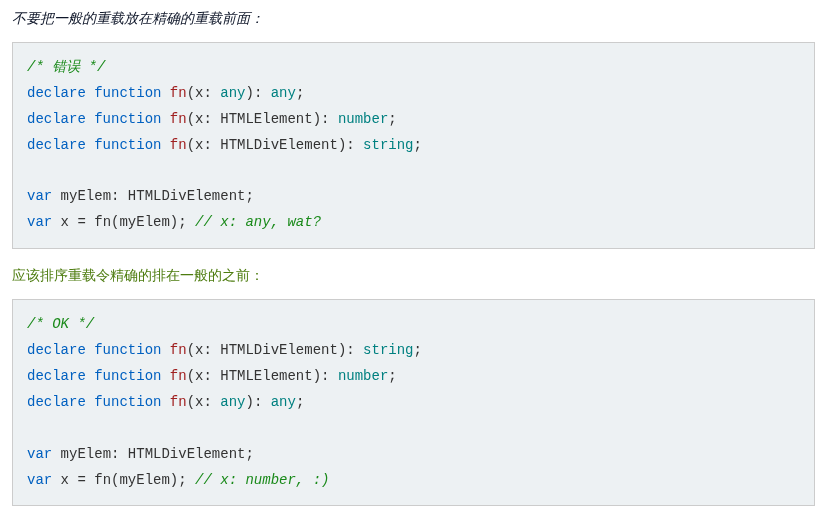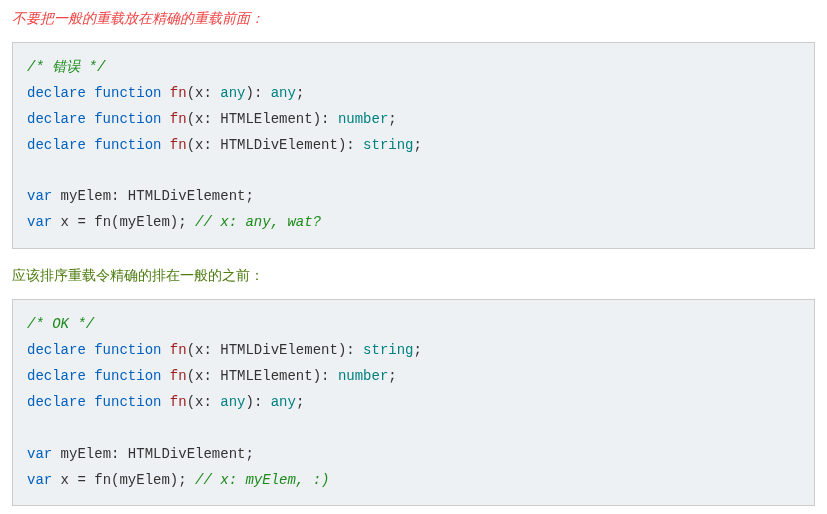--- a/index.html
+++ b/index.html
@@ -6,21 +6,21 @@
     body {
       font-family: -apple-system, BlinkMacSystemFont, "Segoe UI", Helvetica, Arial, sans-serif;
       background: #fff;
       padding: 10px 12px;
       font-size: 14px;
       color: #333;
     }
     .intro {
       font-style: italic;
       margin-bottom: 14px;
-      color: #ef4444;
+      color: #0f172a;
     }
     .normal-text {
       margin: 18px 0 14px 0;
       color: #4d7c0f;
     }
     .code-block {
       background: #edf1f3;
       border: 1px solid #ccc;
       padding: 12px 14px;
       font-family: "SFMono-Regular", Consolas, "Liberation Mono", Menlo, monospace;
@@ -50,13 +50,13 @@
 <span class="kw">var</span><span class="id"> x = fn(myElem); </span><span class="cm">// x: any, wat?</span></div>
 
 <p class="normal-text">应该排序重载令精确的排在一般的之前：</p>
 
 <div class="code-block"><span class="cm">/* OK */</span>
 <span class="kw">declare</span> <span class="kw">function</span> <span class="fn">fn</span><span class="op">(x: HTMLDivElement): </span><span class="ty">string</span><span class="op">;</span>
 <span class="kw">declare</span> <span class="kw">function</span> <span class="fn">fn</span><span class="op">(x: HTMLElement): </span><span class="ty">number</span><span class="op">;</span>
 <span class="kw">declare</span> <span class="kw">function</span> <span class="fn">fn</span><span class="op">(x: </span><span class="ty">any</span><span class="op">): </span><span class="ty">any</span><span class="op">;</span>
 
 <span class="kw">var</span><span class="id"> myElem: HTMLDivElement;</span>
-<span class="kw">var</span><span class="id"> x = fn(myElem); </span><span class="cm">// x: myElem, :)</span></div>
+<span class="kw">var</span><span class="id"> x = fn(myElem); </span><span class="cm">// x: number, :)</span></div>
 
 </body></html>

